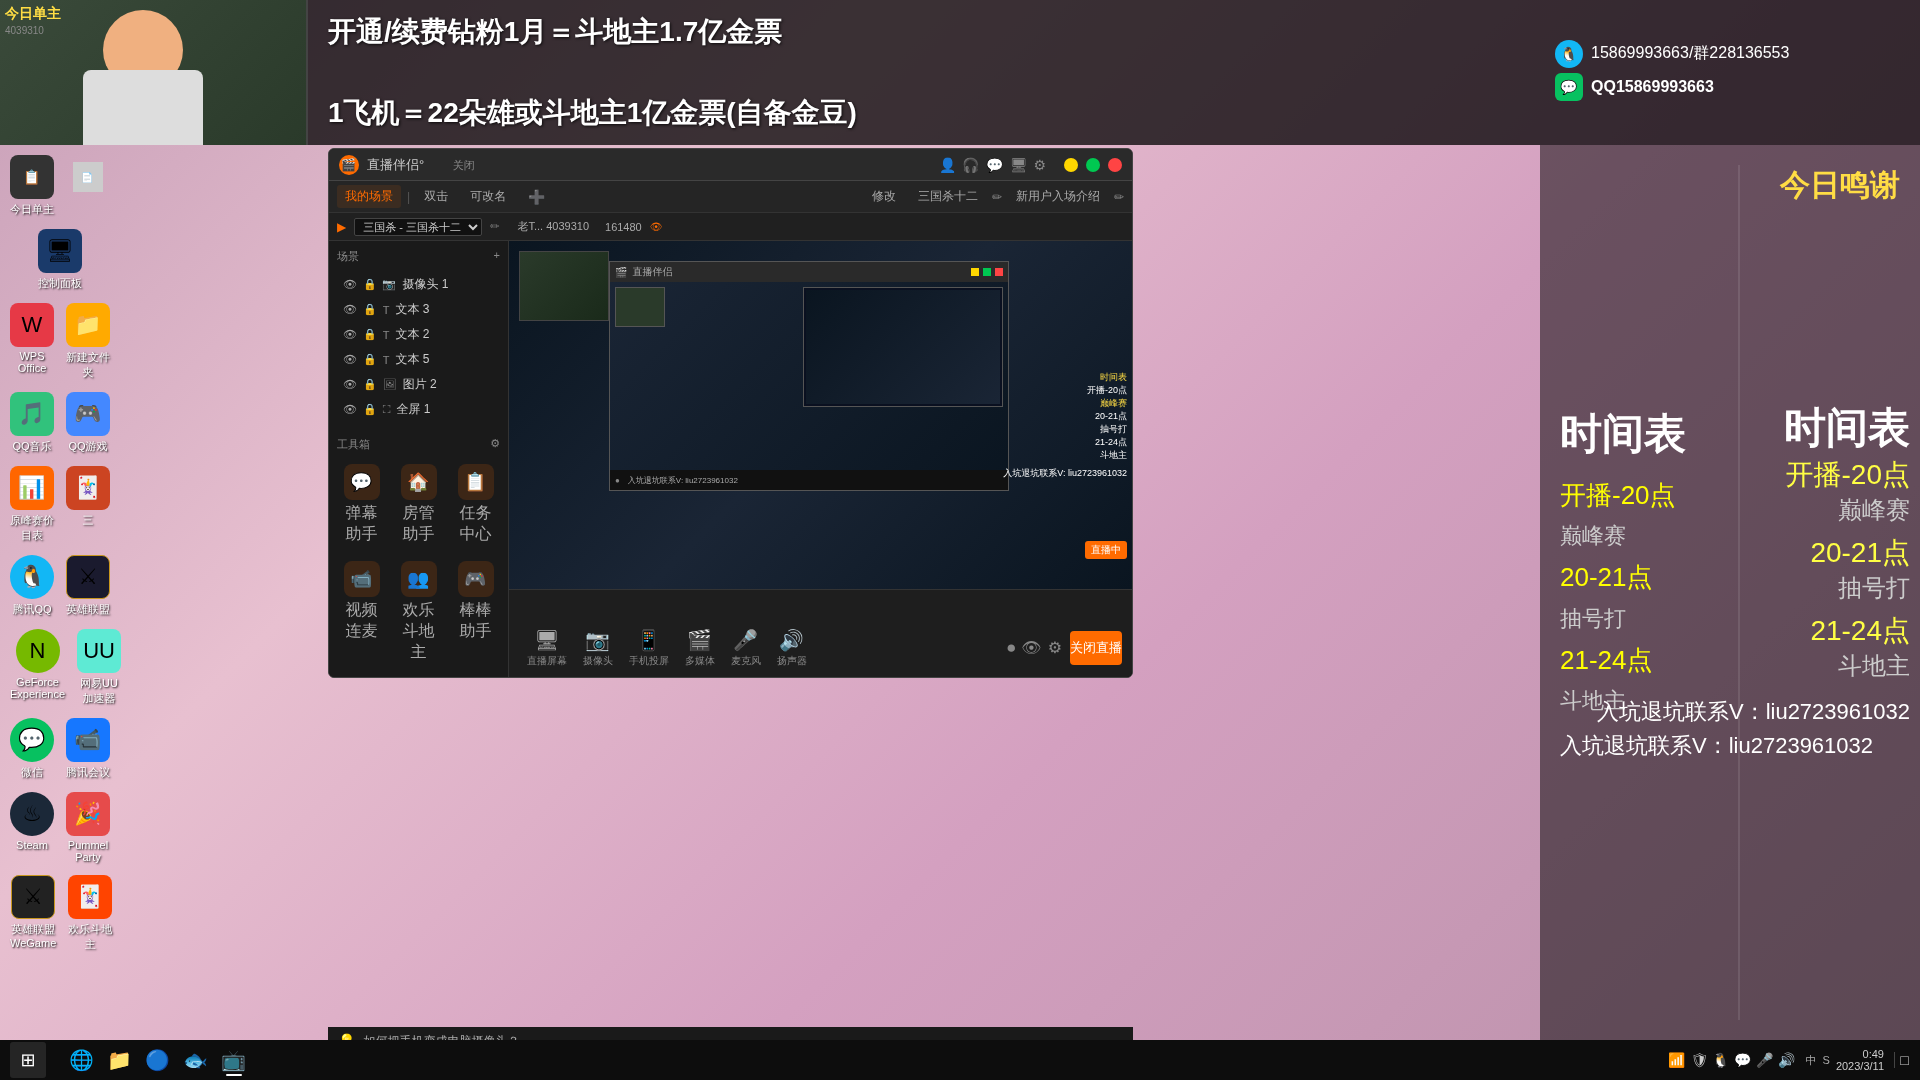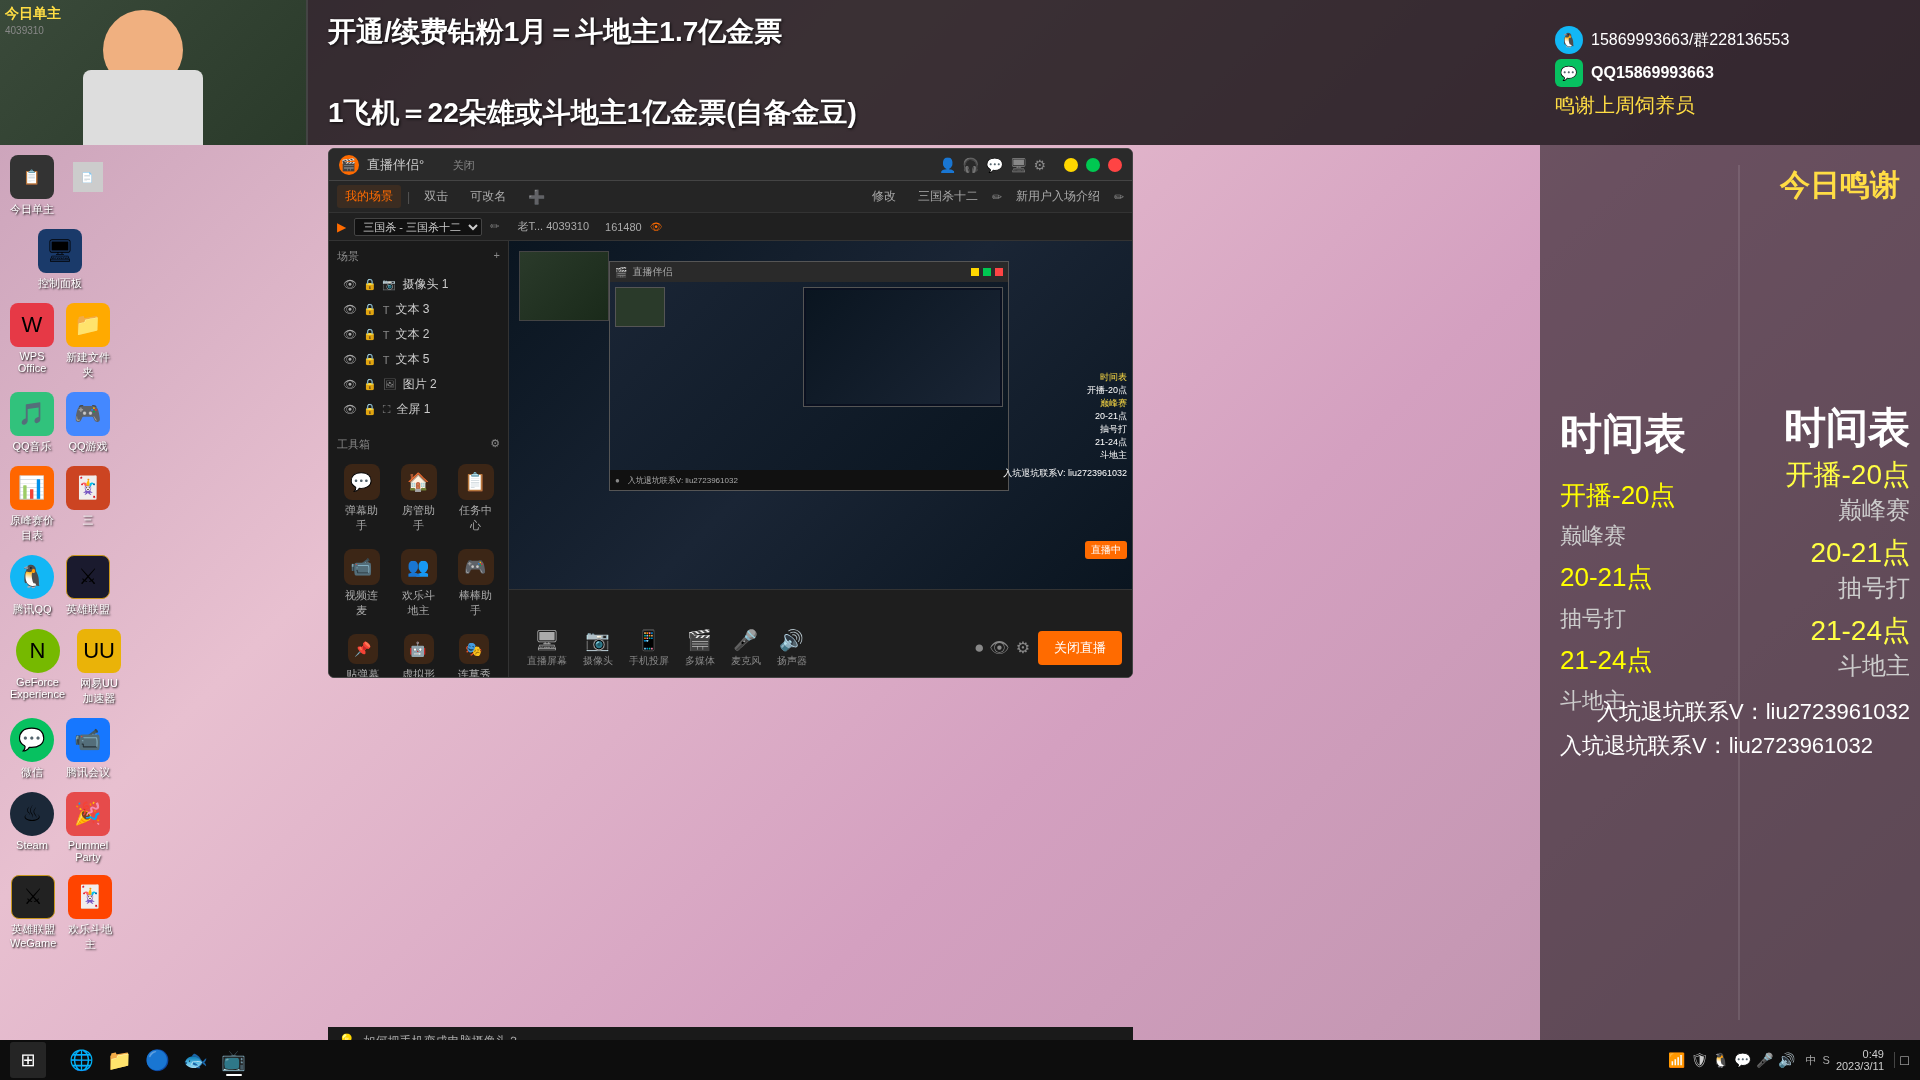--- a/index.html
+++ b/index.html
@@ -284,21 +284,21 @@
       gap: 2px;
       cursor: pointer;
       padding: 4px 8px;
       border-radius: 4px;
     }
     .ctrl-icon { font-size: 20px; color: #aaa; }
     .ctrl-label { font-size: 10px; color: #888; }
     .go-live-btn {
       background: #ff6b00;
       color: white;
-      padding: 8px 16px;
+      padding: 8px 0;
       border-radius: 4px;
       font-size: 13px;
       cursor: pointer;
       border: none;
     }
     .tools-grid {
       display: grid;
       grid-template-columns: 1fr 1fr 1fr;
       gap: 8px;
     }
@@ -311,21 +311,21 @@
       padding: 4px;
       border-radius: 4px;
     }
     .tool-icon-box {
       width: 36px; height: 36px;
       background: rgba(255,107,0,0.15);
       border-radius: 8px;
       display: flex; align-items: center; justify-content: center;
       font-size: 18px;
     }
-    .tool-label { color: #aaa; font-size: 11px; text-align: center; }
+    .tool-label { color: #aaa; font-size: 16px; text-align: center; }
 
     
     .bottom-bar {
       position: absolute;
       bottom: 0; left: 0; right: 0;
       height: 40px;
       background: #0d0d0d;
       z-index: 20;
       display: flex;
       align-items: center;
@@ -515,21 +515,20 @@
 
   <div class="top-right-info">
     <div class="top-right-row">
       <div class="qq-icon-small">🐧</div>
       <span style="font-size:16px;">15869993663/群228136553</span>
     </div>
     <div class="top-right-row">
       <div class="wechat-icon-small">💬</div>
       <span style="font-size:16px;font-weight:bold;">QQ15869993663</span>
     </div>
-    <div class="thank-text">鸣谢上周饲养员</div>
   </div>
 </div>
 
 <div class="desktop-icons-area">
 
   <div style="display:grid; grid-template-columns:1fr 1fr; gap:2px;">
     <div class="desktop-icon">
       <div class="icon-box" style="background:#333; color:#aaa; font-size:14px;">📋</div>
       <span class="icon-label">今日单主</span>
     </div>
@@ -588,21 +587,21 @@
       <span class="icon-label">英雄联盟</span>
     </div>
   </div>
 
   <div style="display:grid; grid-template-columns:1fr 1fr; gap:2px;">
     <div class="desktop-icon">
       <div class="icon-box" style="background:#76b900; border-radius:50%;">N</div>
       <span class="icon-label">GeForce Experience</span>
     </div>
     <div class="desktop-icon">
-      <div class="icon-box" style="background:#eab308;">UU</div>
+      <div class="icon-box" style="background:#5eead4;">UU</div>
       <span class="icon-label">网易UU加速器</span>
     </div>
   </div>
 
   <div style="display:grid; grid-template-columns:1fr 1fr; gap:2px;">
     <div class="desktop-icon">
       <div class="icon-box" style="background:#07c160; border-radius:50%;">💬</div>
       <span class="icon-label">微信</span>
     </div>
     <div class="desktop-icon">

